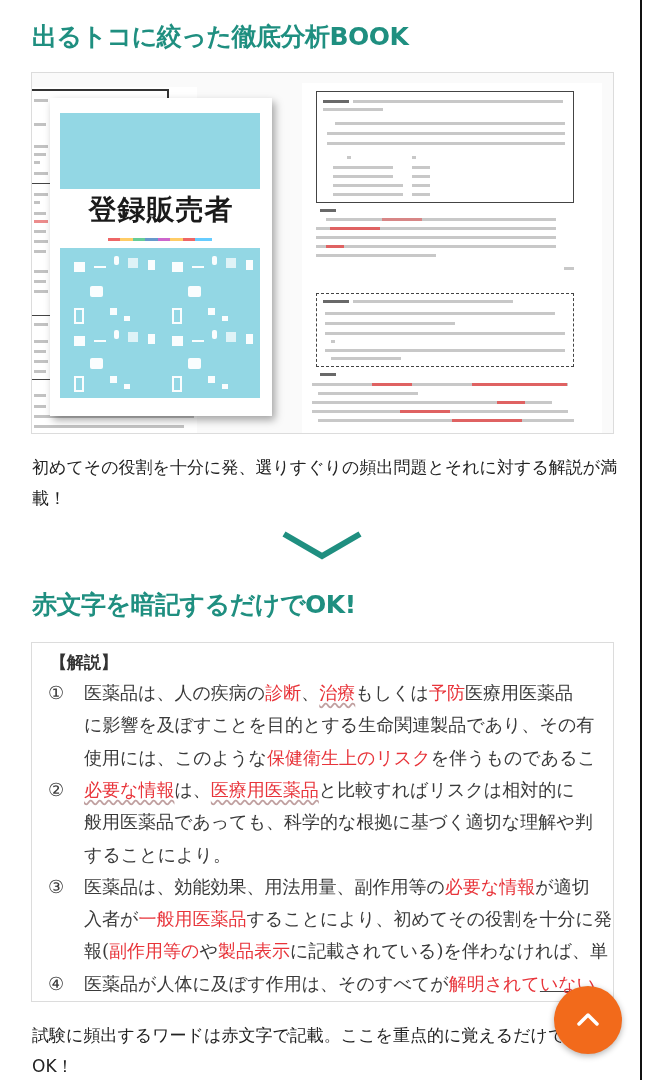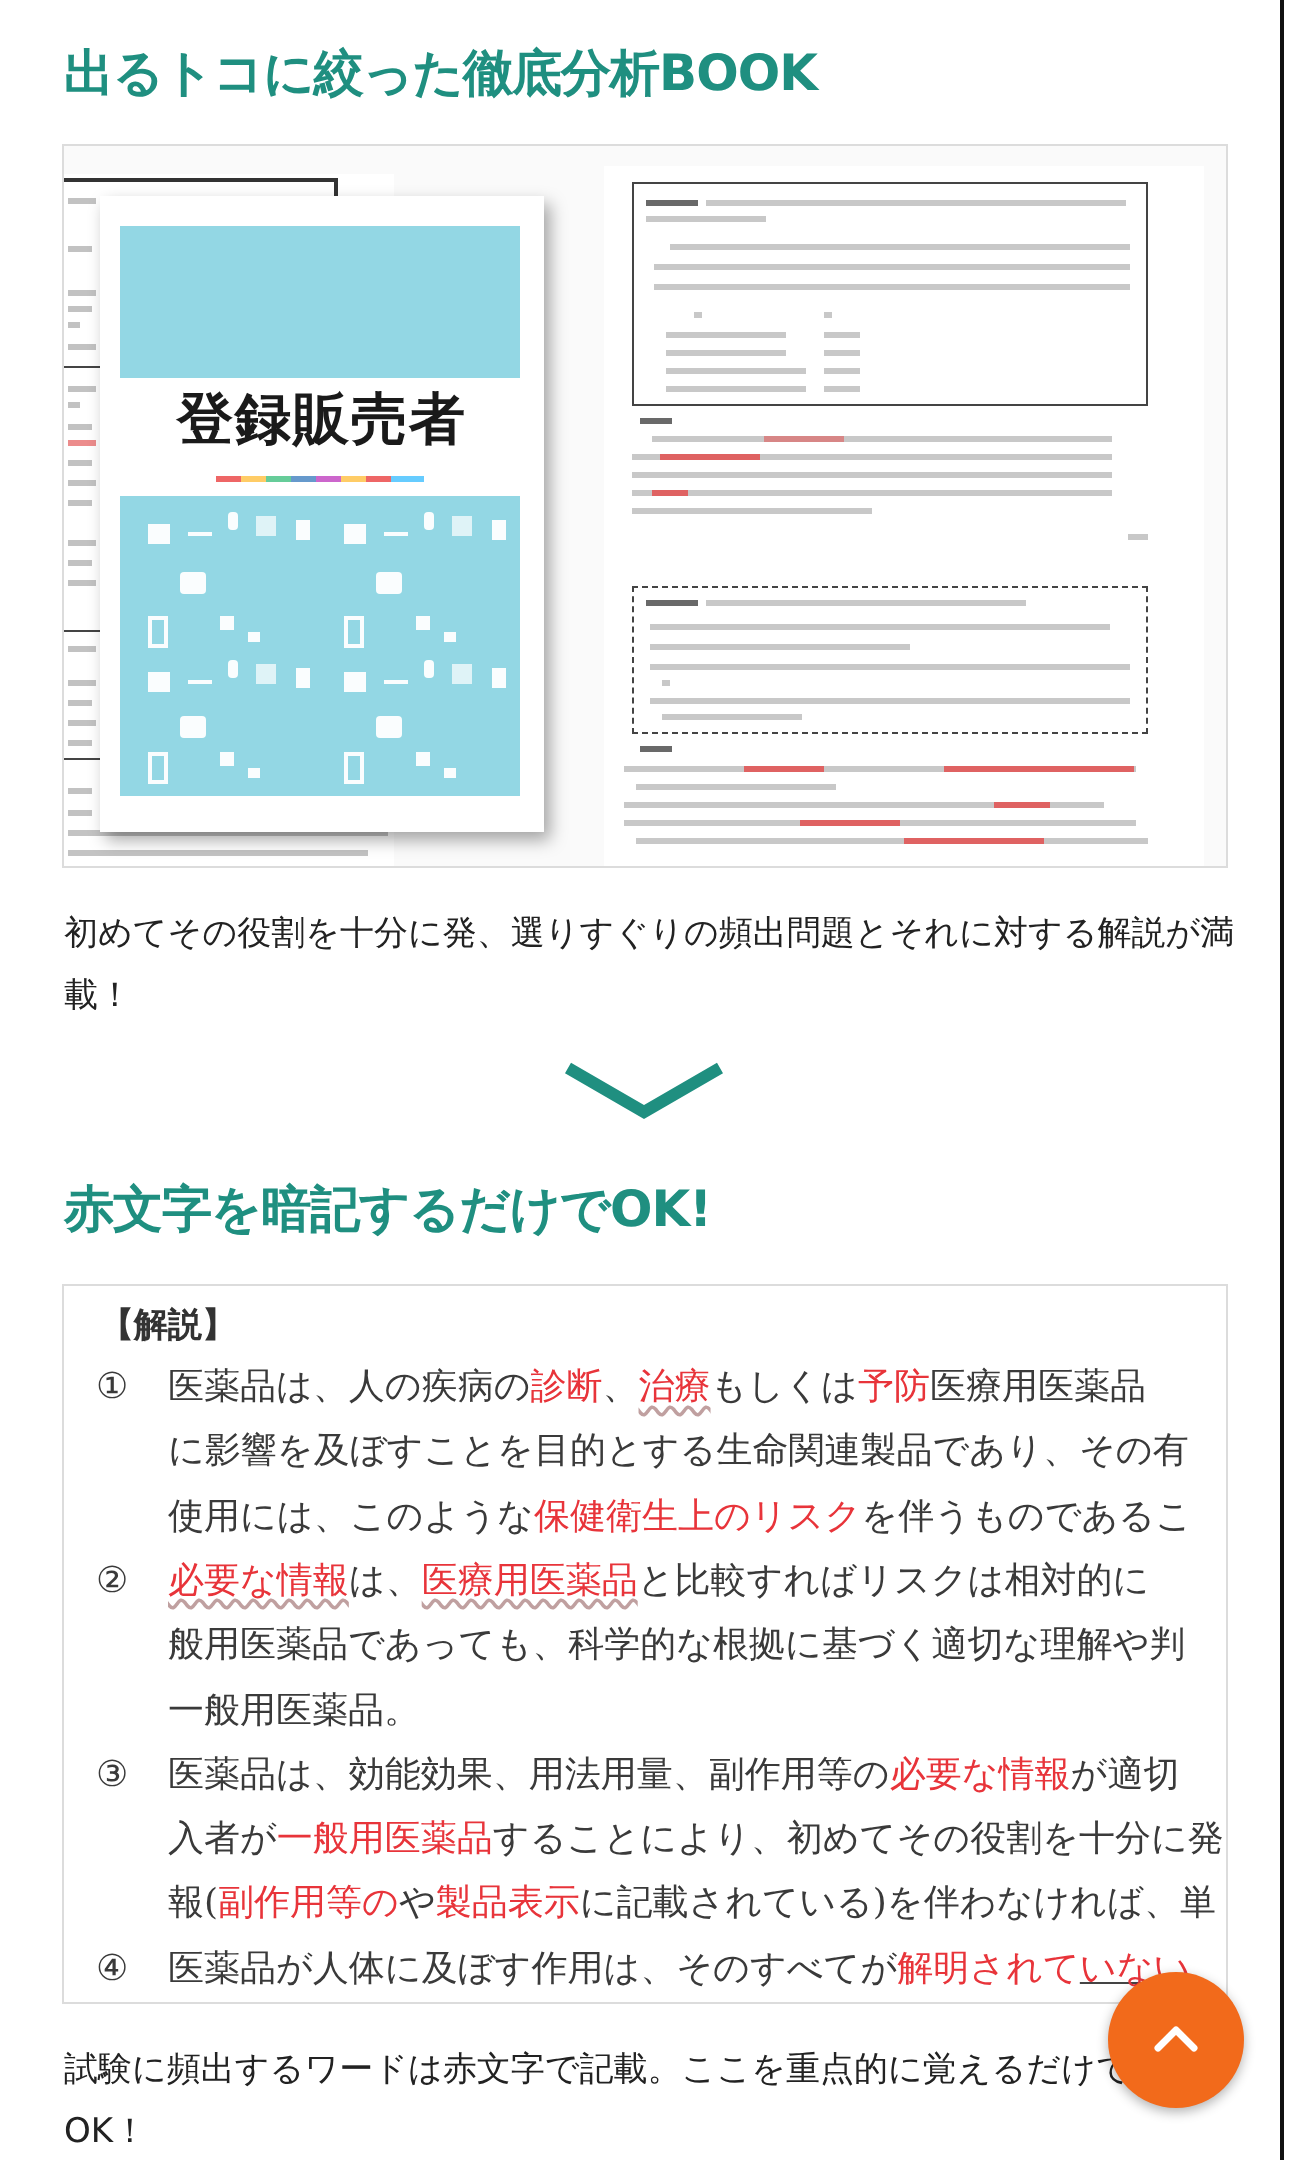--- a/index.html
+++ b/index.html
@@ -202,21 +202,21 @@
 <h2 class="h2" id="h-red">赤文字を暗記するだけでOK!</h2>
 
 <div class="expl">
   <div class="head">【解説】</div>
   <div id="expl-rows">
       <div class="row" style="top: 38px;"><span class="num">①</span><span class="">医薬品は、人の疾病の</span><span class="red">診断</span><span class="">、</span><span class="red wavy">治療</span><span class="">もしくは</span><span class="red">予防</span><span class="">医療用医薬品</span></div>
       <div class="row cont" style="top: 70.3px;"><span class="">に影響を及ぼすことを目的とする生命関連製品であり、その有</span></div>
       <div class="row cont" style="top: 102.6px;"><span class="">使用には、このような</span><span class="red">保健衛生上のリスク</span><span class="">を伴うものであるこ</span></div>
       <div class="row" style="top: 134.9px;"><span class="num">②</span><span class="red wavy">必要な情報</span><span class="">は、</span><span class="red wavy">医療用医薬品</span><span class="">と比較すればリスクは相対的に</span></div>
       <div class="row cont" style="top: 167.2px;"><span class="">般用医薬品であっても、科学的な根拠に基づく適切な理解や判</span></div>
-      <div class="row cont" style="top: 199.5px;"><span class="">一般用医薬品。</span></div>
+      <div class="row cont" style="top: 199.5px;"><span class="">することにより。</span></div>
       <div class="row" style="top: 231.8px;"><span class="num">③</span><span class="">医薬品は、効能効果、用法用量、副作用等の</span><span class="red">必要な情報</span><span class="">が適切</span></div>
       <div class="row cont" style="top: 264.1px;"><span class="">入者が</span><span class="red">一般用医薬品</span><span class="">することにより、初めてその役割を十分に発</span></div>
       <div class="row cont" style="top: 296.4px;"><span class="">報(</span><span class="red">副作用等の</span><span class="">や</span><span class="red">製品表示</span><span class="">に記載されている)を伴わなければ、単</span></div>
       <div class="row" style="top: 328.7px;"><span class="num">④</span><span class="">医薬品が人体に及ぼす作用は、そのすべてが</span><span class="red">解明されて</span><span class="red uline">いない</span></div>
     </div>
 </div>
 
 <p class="desc" id="desc2">試験に頻出するワードは赤文字で記載。ここを重点的に覚えるだけで対策OK！</p>
 
 <div class="to-top">

